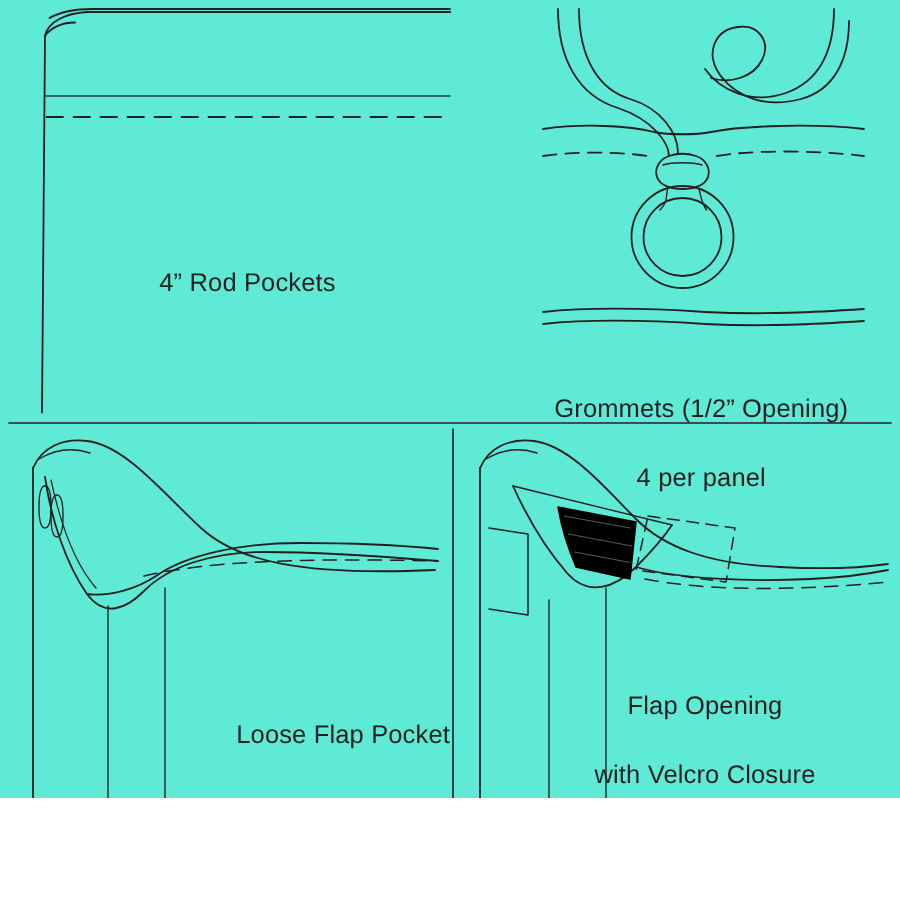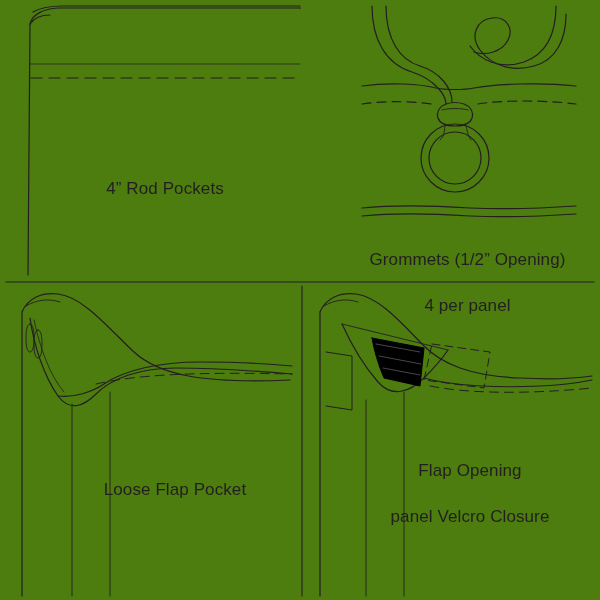--- a/index.html
+++ b/index.html
@@ -7,22 +7,22 @@
     padding: 0;
     background: #ffffff;
   }
   body {
     font-family: "Liberation Sans", sans-serif;
     color: #231f20;
   }
   #page {
     position: relative;
     width: 600px;
-    height: 600px;
-    background: #4d7c0f;
+    height: 532px;
+    background: #5eead4;
     overflow: hidden;
   }
   .diagram-svg {
     position: absolute;
     left: 0;
     top: 0;
     width: 600px;
     height: 600px;
   }
   .caption {
@@ -34,27 +34,28 @@
     white-space: pre-line;
     letter-spacing: 0.1px;
   }
   #cap-rod {
     left: 40px;
     top: 155px;
     width: 250px;
   }
   #cap-grommets {
     left: 340px;
-    top: 226px;
+    top: 239px;
     width: 255px;
   }
   #cap-loose {
     left: 50px;
     top: 456px;
     width: 250px;
+    text-align: right;
   }
   #cap-velcro {
     left: 345px;
     top: 437px;
     width: 250px;
   }
   .divider {
     stroke: #231f20;
     stroke-width: 1.1;
   }
@@ -172,16 +173,16 @@
     <div>Grommets (1/2” Opening)</div>
     <div>4 per panel</div>
   </div>
 
   <div class="caption" id="cap-loose">
     <div>Loose Flap Pocket</div>
   </div>
 
   <div class="caption" id="cap-velcro">
     <div>Flap Opening</div>
-    <div>panel Velcro Closure</div>
+    <div>with Velcro Closure</div>
   </div>
 
 </div>
 
 </body></html>

